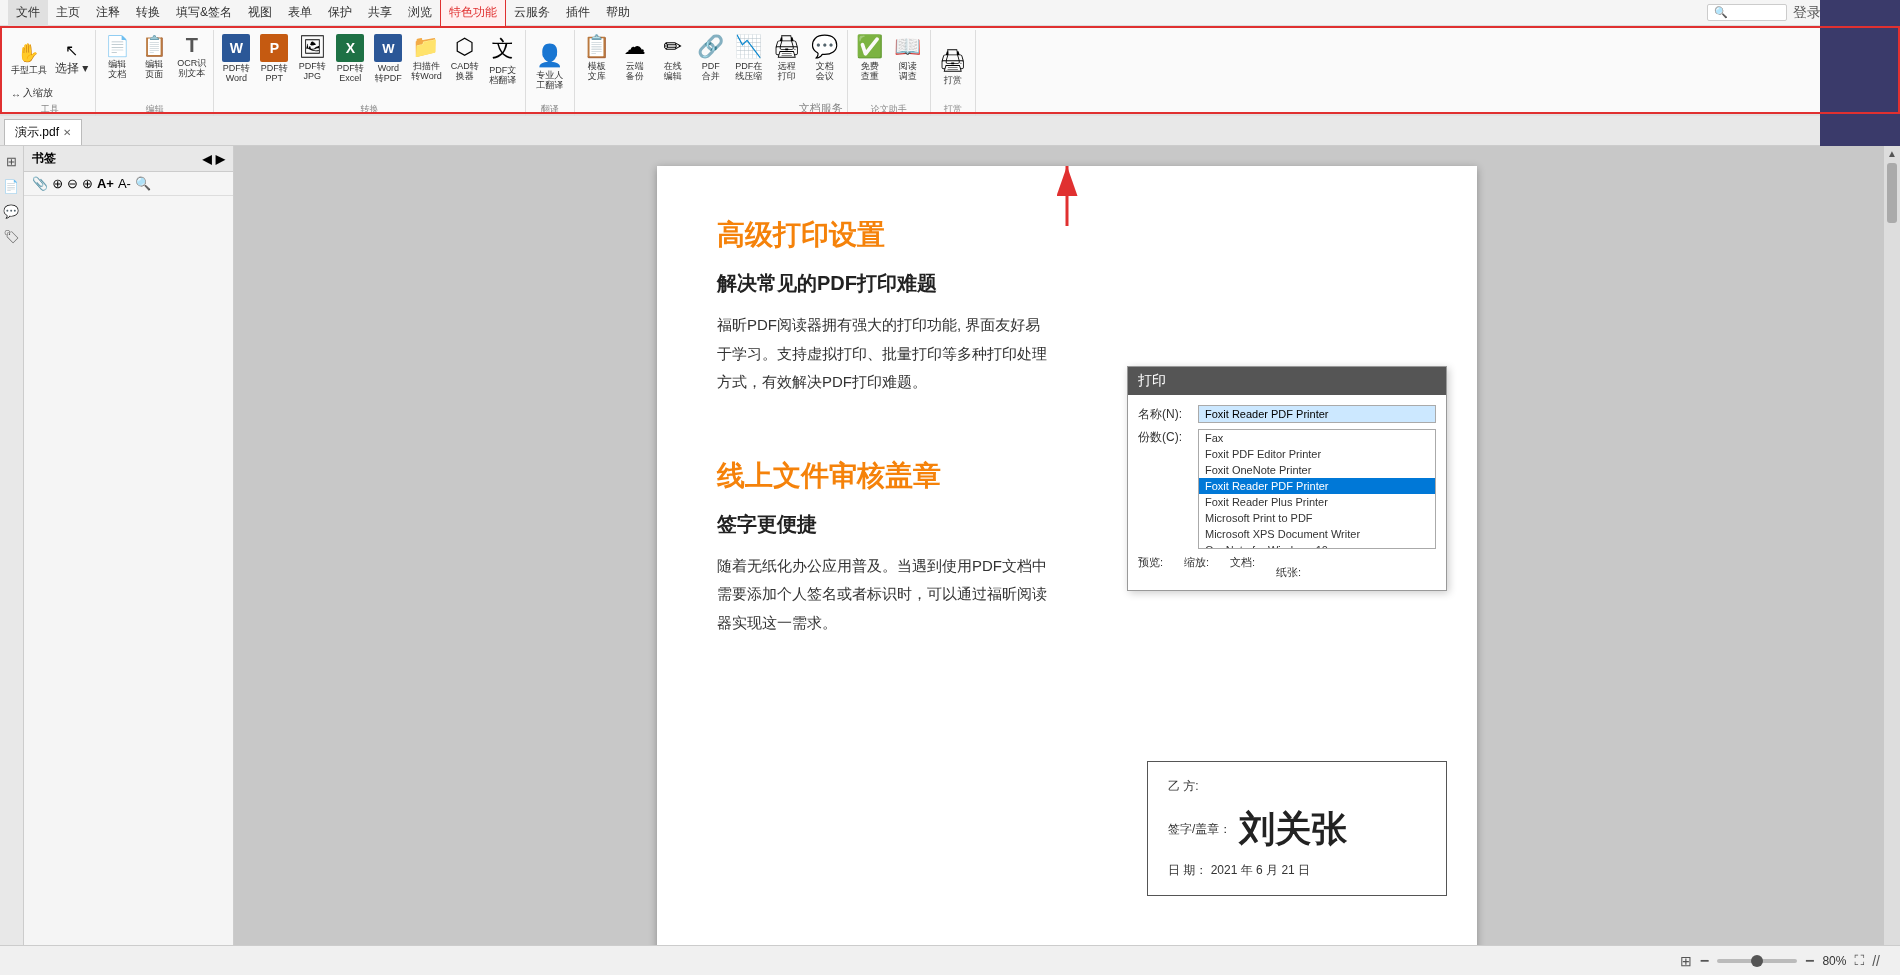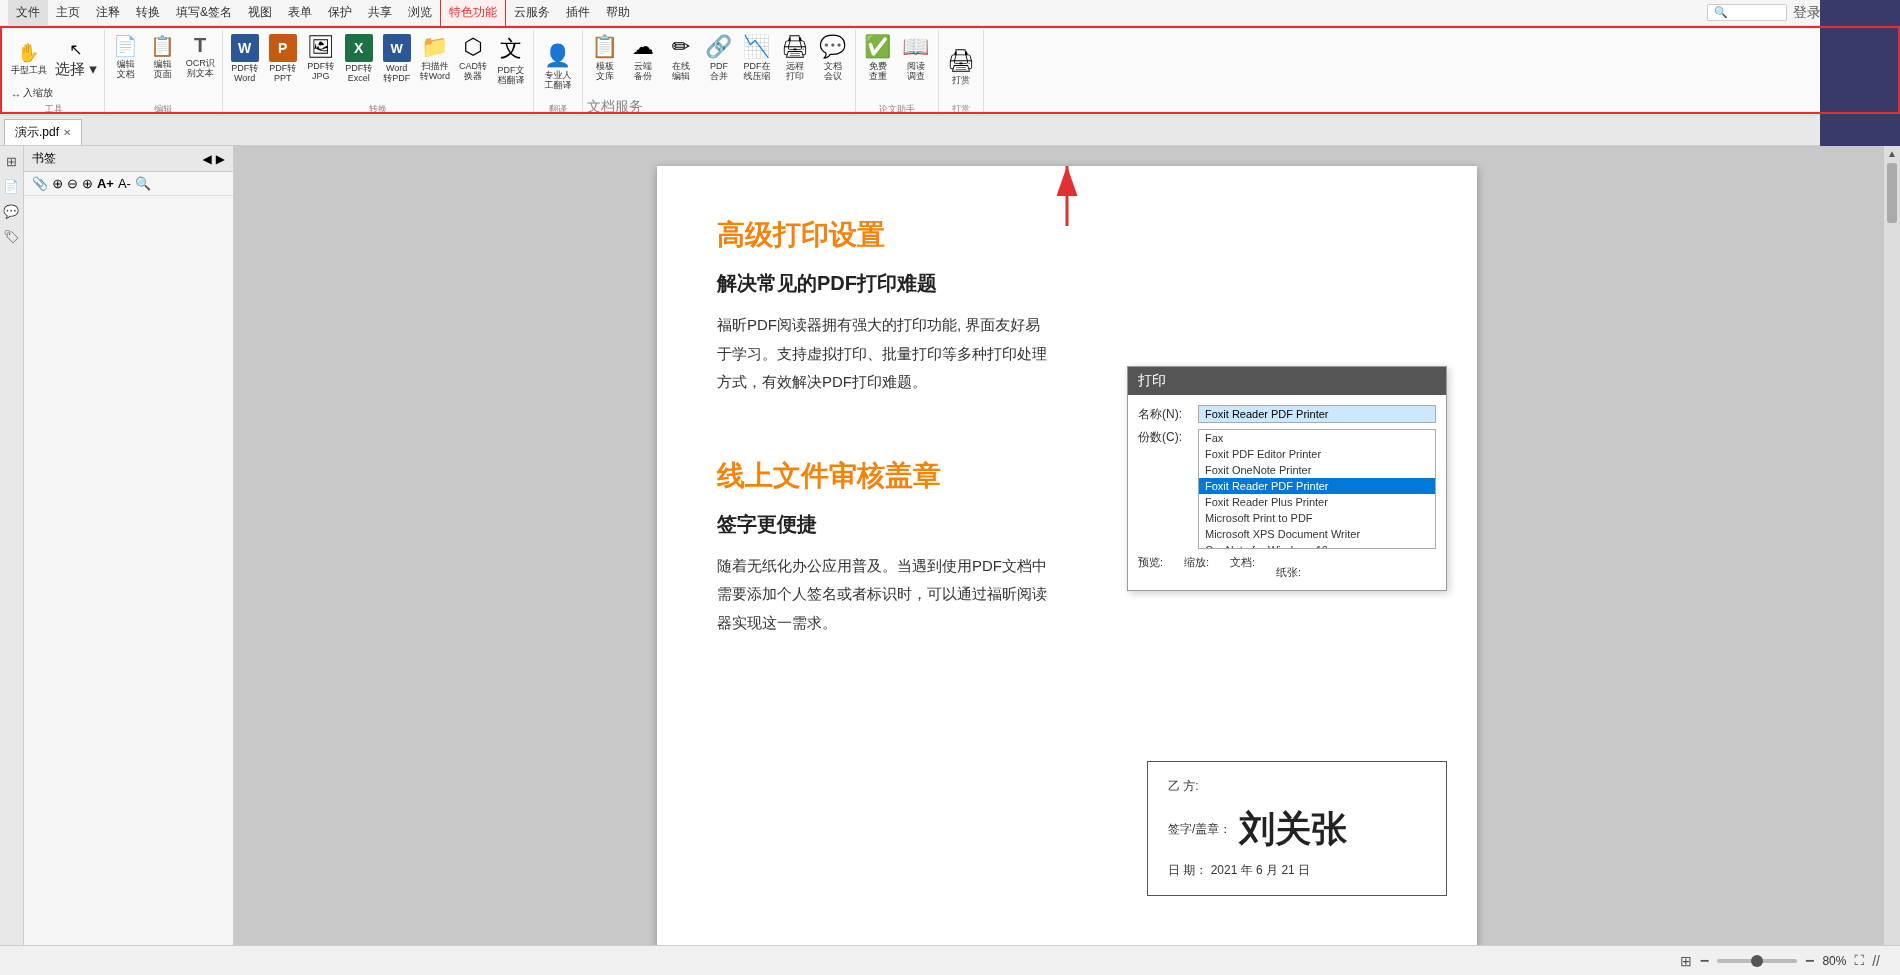--- a/index.html
+++ b/index.html
@@ -57,21 +57,21 @@
   <div style="display:flex; align-items:stretch; height:86px; gap:0;">
 
     <div style="display:flex; flex-direction:column; border-right:1px solid #ddd; padding:2px 4px 0 4px;">
       <div style="display:flex; align-items:center; gap:2px; flex:1;">
         <div style="display:flex; flex-direction:column; align-items:center; cursor:pointer; padding:2px 3px; border-radius:3px; min-width:32px;">
           <div style="font-size:18px; margin-bottom:2px;">✋</div>
           <div style="font-size:9px; color:#333; text-align:center; line-height:1.1;">手型工具</div>
         </div>
         <div style="display:flex; flex-direction:column; align-items:center; cursor:pointer; padding:2px 3px; border-radius:3px; min-width:32px;">
           <div style="font-size:16px; margin-bottom:2px;">↖</div>
-          <div style="font-size:15px; color:#333; text-align:center; line-height:1.1;">选择 ▾</div>
+          <div style="font-size:12px; color:#333; text-align:center; line-height:1.1;">选择 ▾</div>
         </div>
       </div>
       <div style="display:flex; align-items:center; gap:2px; cursor:pointer; padding:1px 3px; font-size:10px; color:#333;">
         <span>↔</span> 入缩放
       </div>
       <div style="font-size:9px; color:#888; text-align:center; margin-top:2px;">工具</div>
     </div>
 
     <div style="display:flex; flex-direction:column; border-right:1px solid #ddd; padding:2px 4px 0 4px;">
       <div style="display:flex; align-items:flex-start; gap:3px; flex:1;">
@@ -163,21 +163,21 @@
         </div>
         <div style="display:flex; flex-direction:column; align-items:center; cursor:pointer; padding:2px 3px; border-radius:3px; min-width:36px;">
           <div style="font-size:22px; margin-bottom:2px;">🖨</div>
           <div style="font-size:9px; color:#333; text-align:center; line-height:1.1;">远程<br>打印</div>
         </div>
         <div style="display:flex; flex-direction:column; align-items:center; cursor:pointer; padding:2px 3px; border-radius:3px; min-width:36px;">
           <div style="font-size:22px; margin-bottom:2px;">💬</div>
           <div style="font-size:9px; color:#333; text-align:center; line-height:1.1;">文档<br>会议</div>
         </div>
       </div>
-      <div style="font-size:14px; color:#888; text-align:left; margin-top:2px;">文档服务</div>
+      <div style="font-size:11px; color:#888; text-align:right; margin-top:2px;">文档服务</div>
     </div>
 
     <div style="display:flex; flex-direction:column; border-right:1px solid #ddd; padding:2px 4px 0 4px;">
       <div style="display:flex; align-items:flex-start; gap:2px; flex:1;">
         <div style="display:flex; flex-direction:column; align-items:center; cursor:pointer; padding:2px 3px; border-radius:3px; min-width:36px;">
           <div style="font-size:22px; margin-bottom:2px;">✅</div>
           <div style="font-size:9px; color:#333; text-align:center; line-height:1.1;">免费<br>查重</div>
         </div>
         <div style="display:flex; flex-direction:column; align-items:center; cursor:pointer; padding:2px 3px; border-radius:3px; min-width:36px;">
           <div style="font-size:22px; margin-bottom:2px;">📖</div>
@@ -216,21 +216,21 @@
 <div style="display:flex; height: calc(975px - 26px - 90px - 30px); position:relative;">
 
   <div style="width:24px; background:#e8e8e8; border-right:1px solid #ccc; display:flex; flex-direction:column; align-items:center; padding-top:8px; gap:10px;">
     <span style="cursor:pointer; font-size:13px; color:#555;">⊞</span>
     <span style="cursor:pointer; font-size:13px; color:#555;">📄</span>
     <span style="cursor:pointer; font-size:13px; color:#555;">💬</span>
     <span style="cursor:pointer; font-size:13px; color:#555;">🏷</span>
   </div>
 
   <div style="width:210px; background:#f5f5f5; border-right:1px solid #ccc; display:flex; flex-direction:column;">
-    <div style="display:flex; align-items:center; justify-content:space-between; padding:4px 8px; background:#e8e8e8; border-bottom:1px solid #ccc; font-size:12px;">
+    <div style="display:flex; align-items:center; justify-content:space-between; padding:4px 8px; background:#e8e8e8; border-bottom:1px solid #ccc; font-size:12px;font-weight:bold;">
       <span>书签</span>
       <div style="display:flex; gap:4px;">
         <span style="cursor:pointer; font-size:12px;">◀</span>
         <span style="cursor:pointer; font-size:12px;">▶</span>
       </div>
     </div>
     <div style="display:flex; align-items:center; gap:4px; padding:4px 8px; border-bottom:1px solid #ddd;">
       <span style="cursor:pointer; font-size:13px;">📎</span>
       <span style="cursor:pointer; font-size:13px;">⊕</span>
       <span style="cursor:pointer; font-size:13px;">⊖</span>

